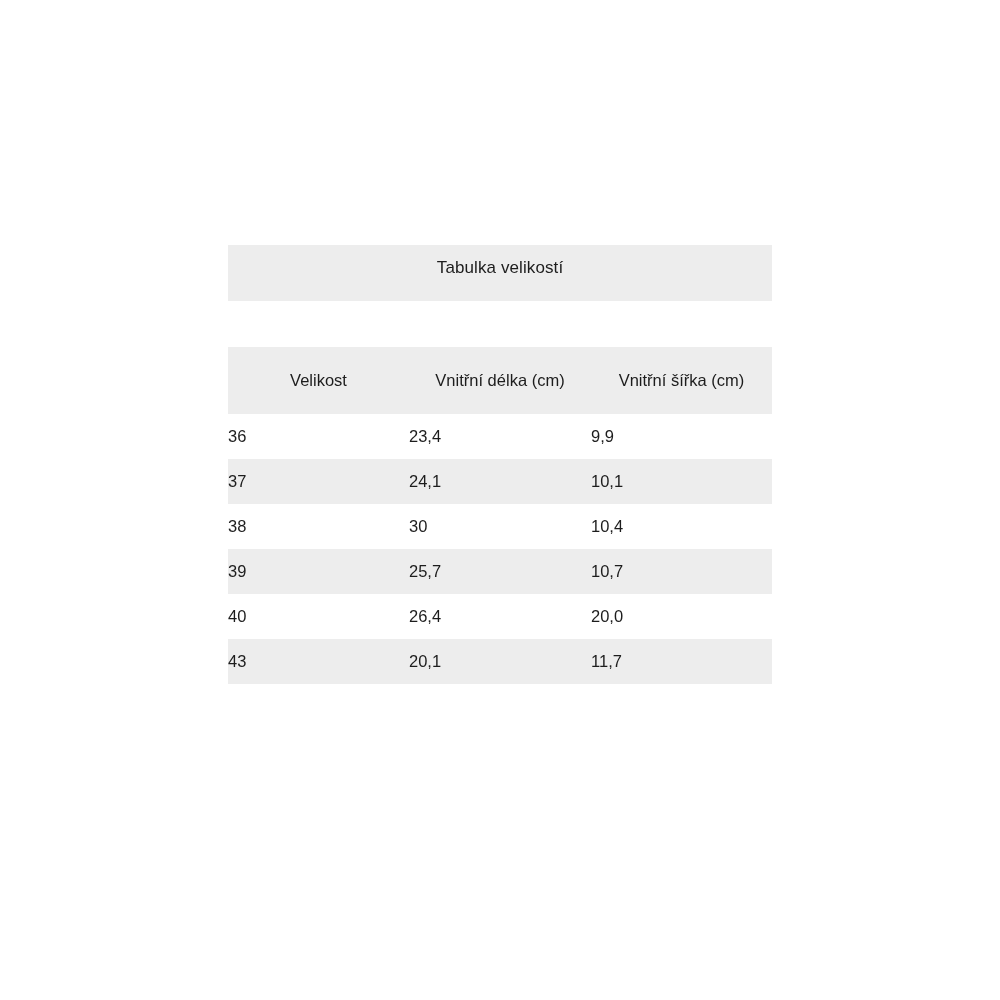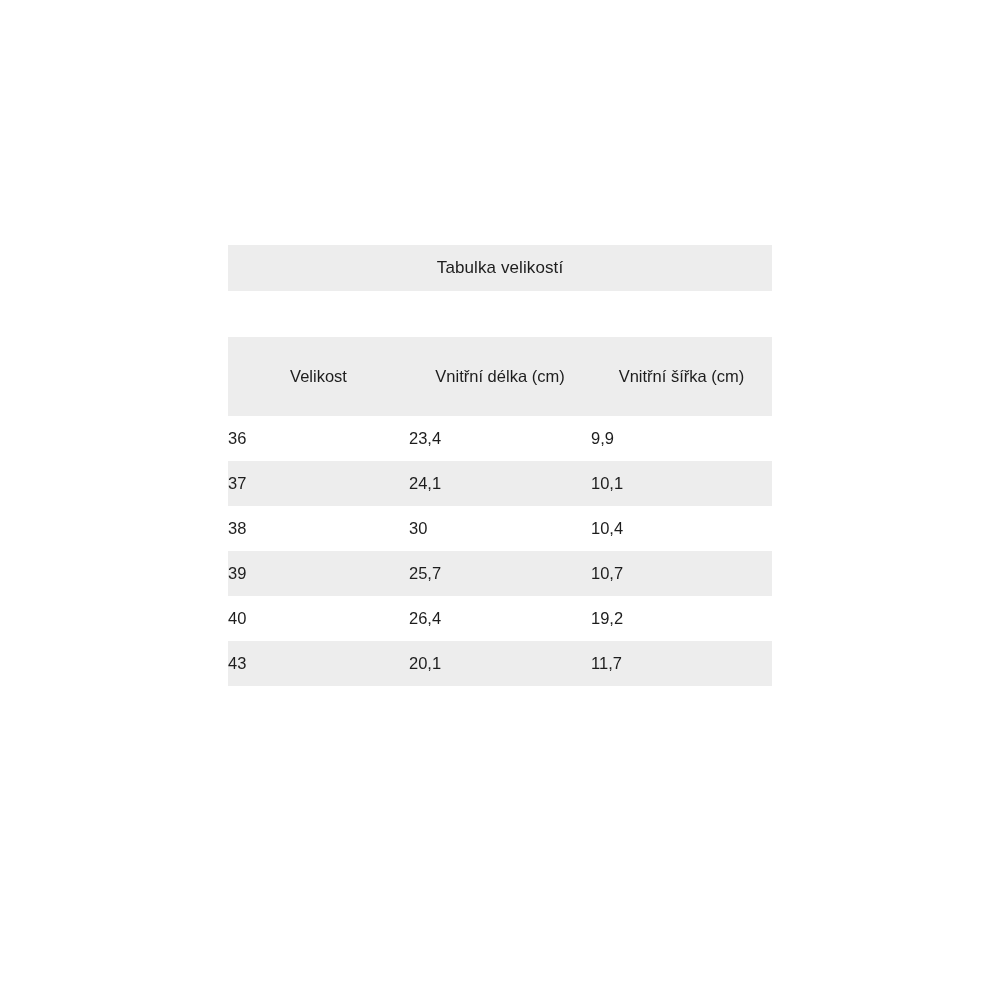--- a/index.html
+++ b/index.html
@@ -19,21 +19,21 @@
   
   #size-chart-wrapper {
     position: absolute;
     left: 228px;
     top: 245px;
     width: 544px;
   }
 
   
   .chart-title {
-    height: 46px;
+    height: 56px;
     line-height: 46px;
     text-align: center;
     background: #ededed;
     color: #1d1d1d;
     font-size: 17px;
     font-weight: 400;
     letter-spacing: 0.1px;
   }
 
   
@@ -54,21 +54,21 @@
   table.size-table col.col-width  { width: 181px; }
 
   table.size-table thead th {
     height: 55px;
     background: #ededed;
     color: #1d1d1d;
     font-size: 16.5px;
     font-weight: 400;
     text-align: center;
     vertical-align: middle;
-    padding: 12px;
+    padding: 6px;
     white-space: nowrap;
   }
 
   table.size-table tbody td {
     height: 45px;
     color: #1d1d1d;
     font-size: 16.5px;
     font-weight: 400;
     vertical-align: middle;
     padding: 0;
@@ -123,21 +123,21 @@
 
       <tr>
         <td>39</td>
         <td>25,7</td>
         <td>10,7</td>
       </tr>
 
       <tr>
         <td>40</td>
         <td>26,4</td>
-        <td>19,2</td>
+        <td>20,0</td>
       </tr>
 
 
 
       <tr>
         <td>43</td>
         <td>20,1</td>
         <td>11,7</td>
       </tr>
 

